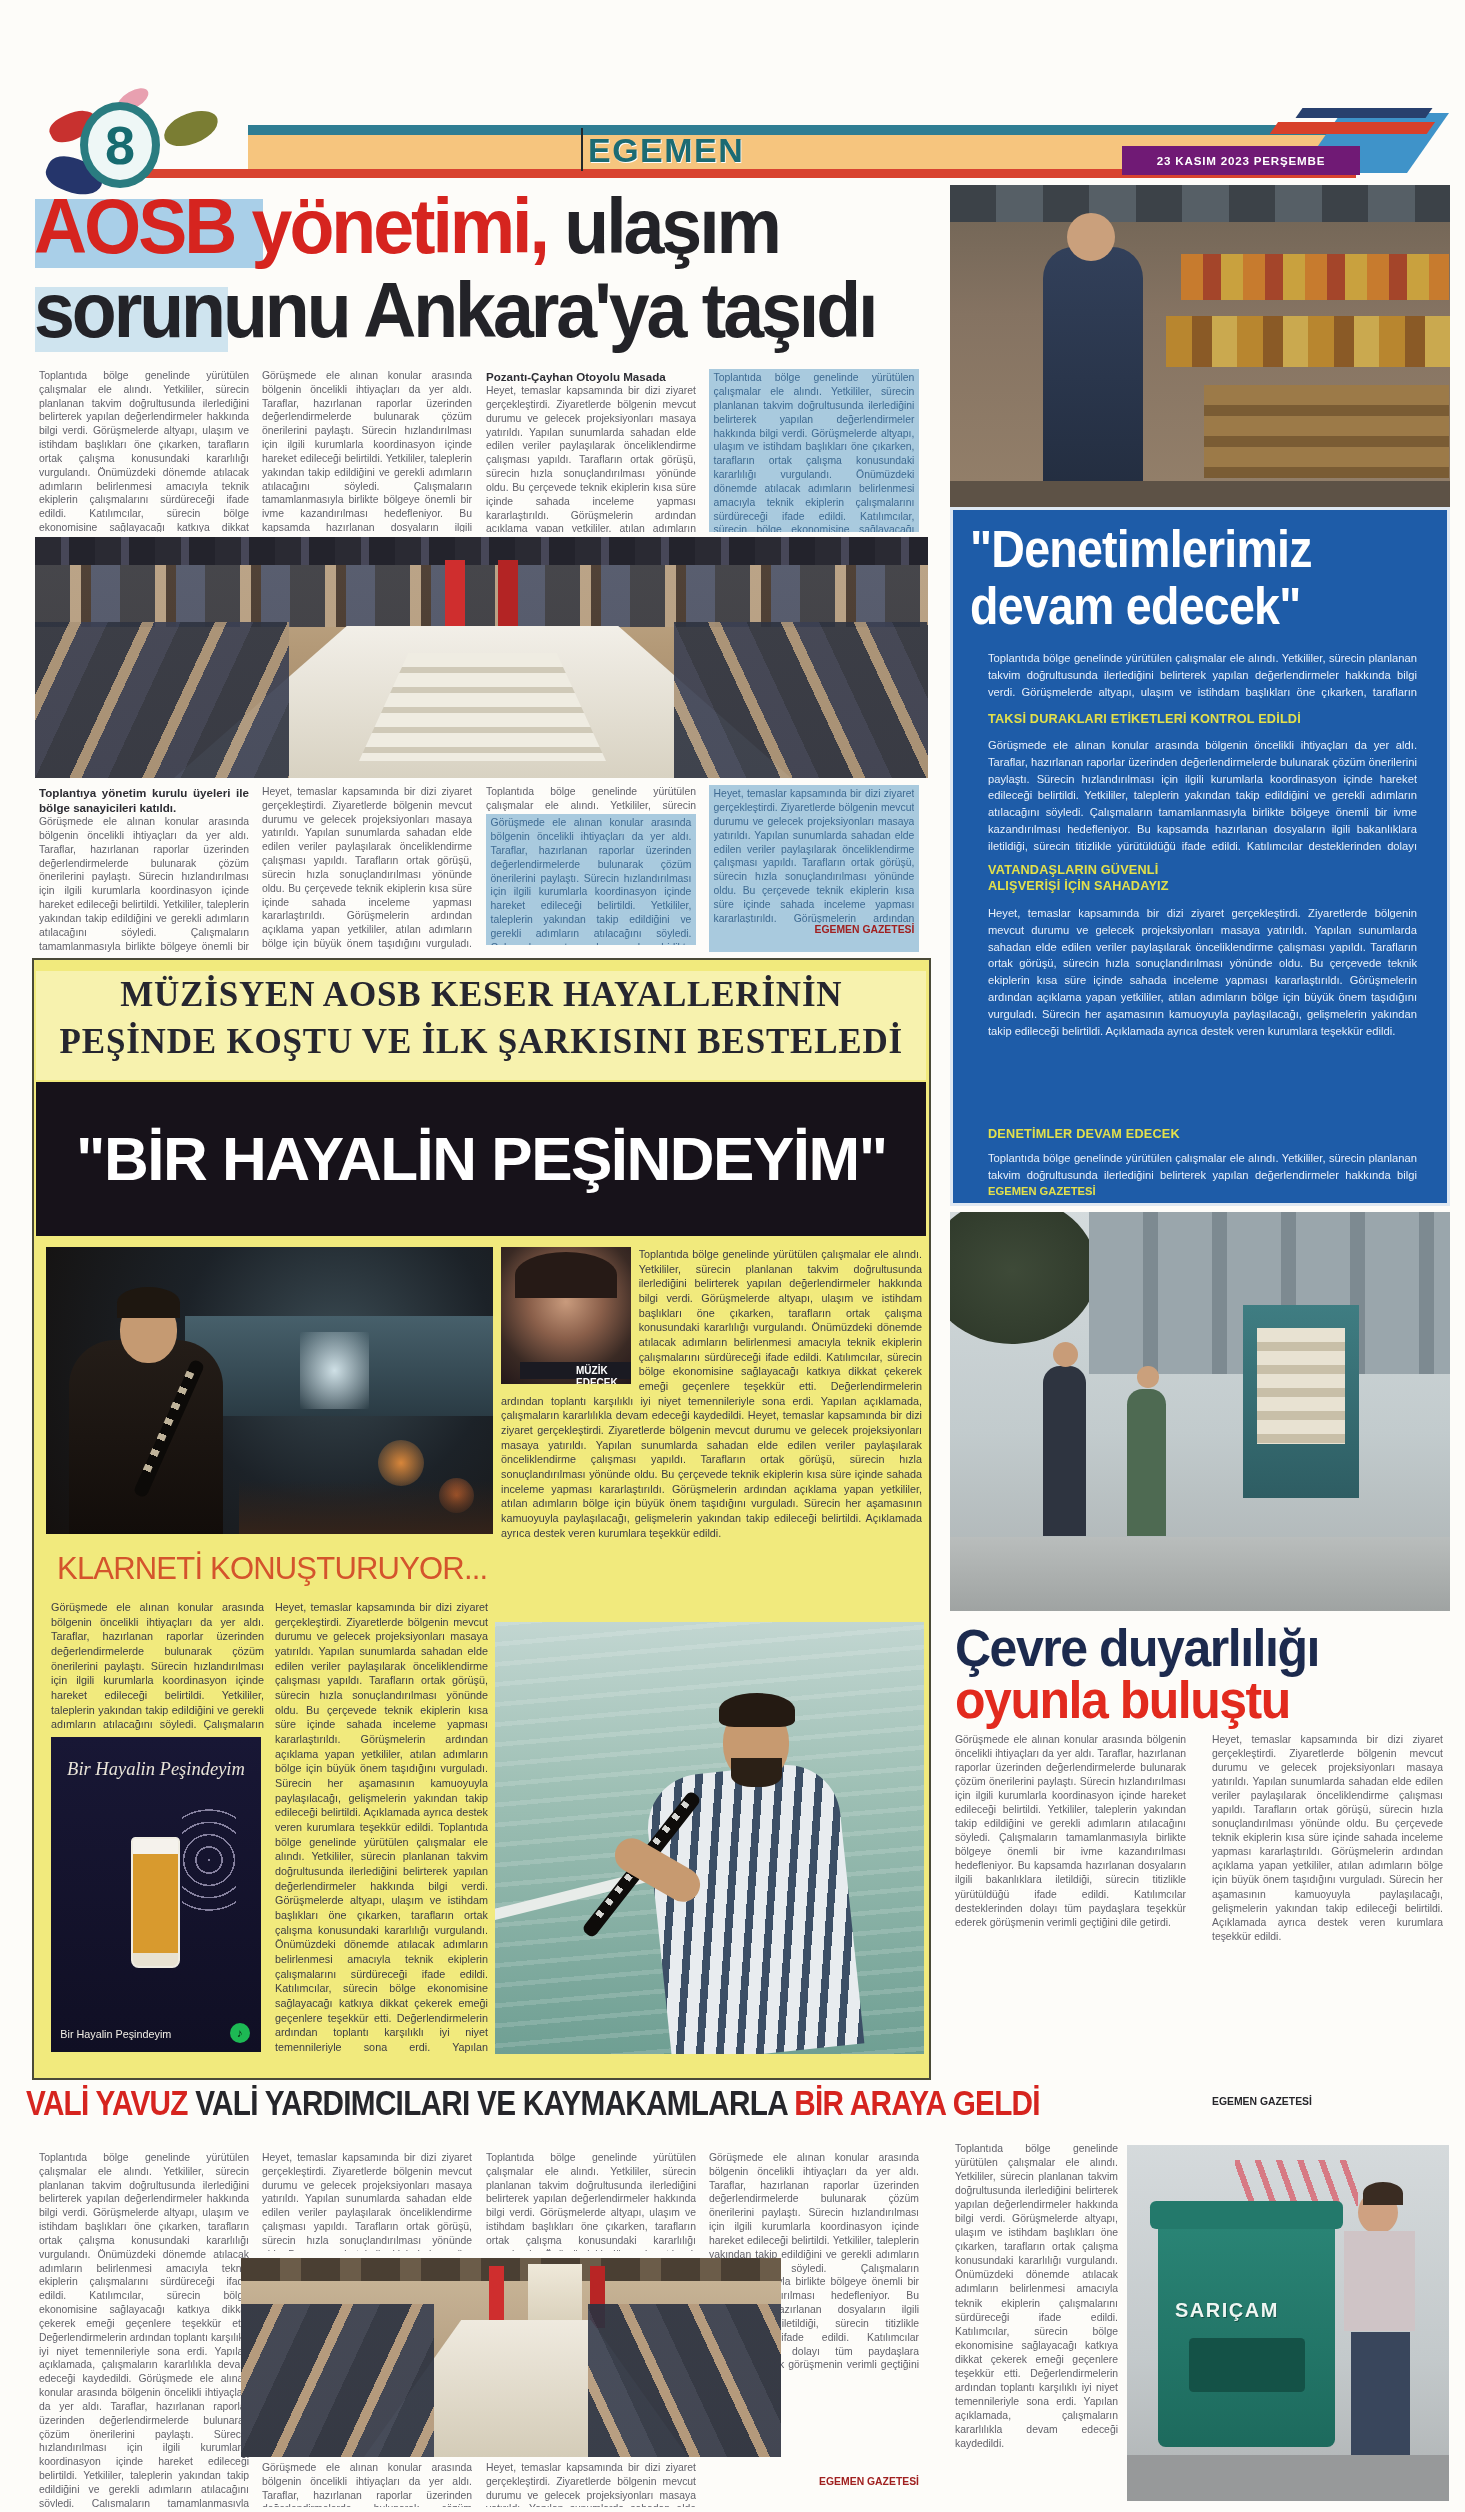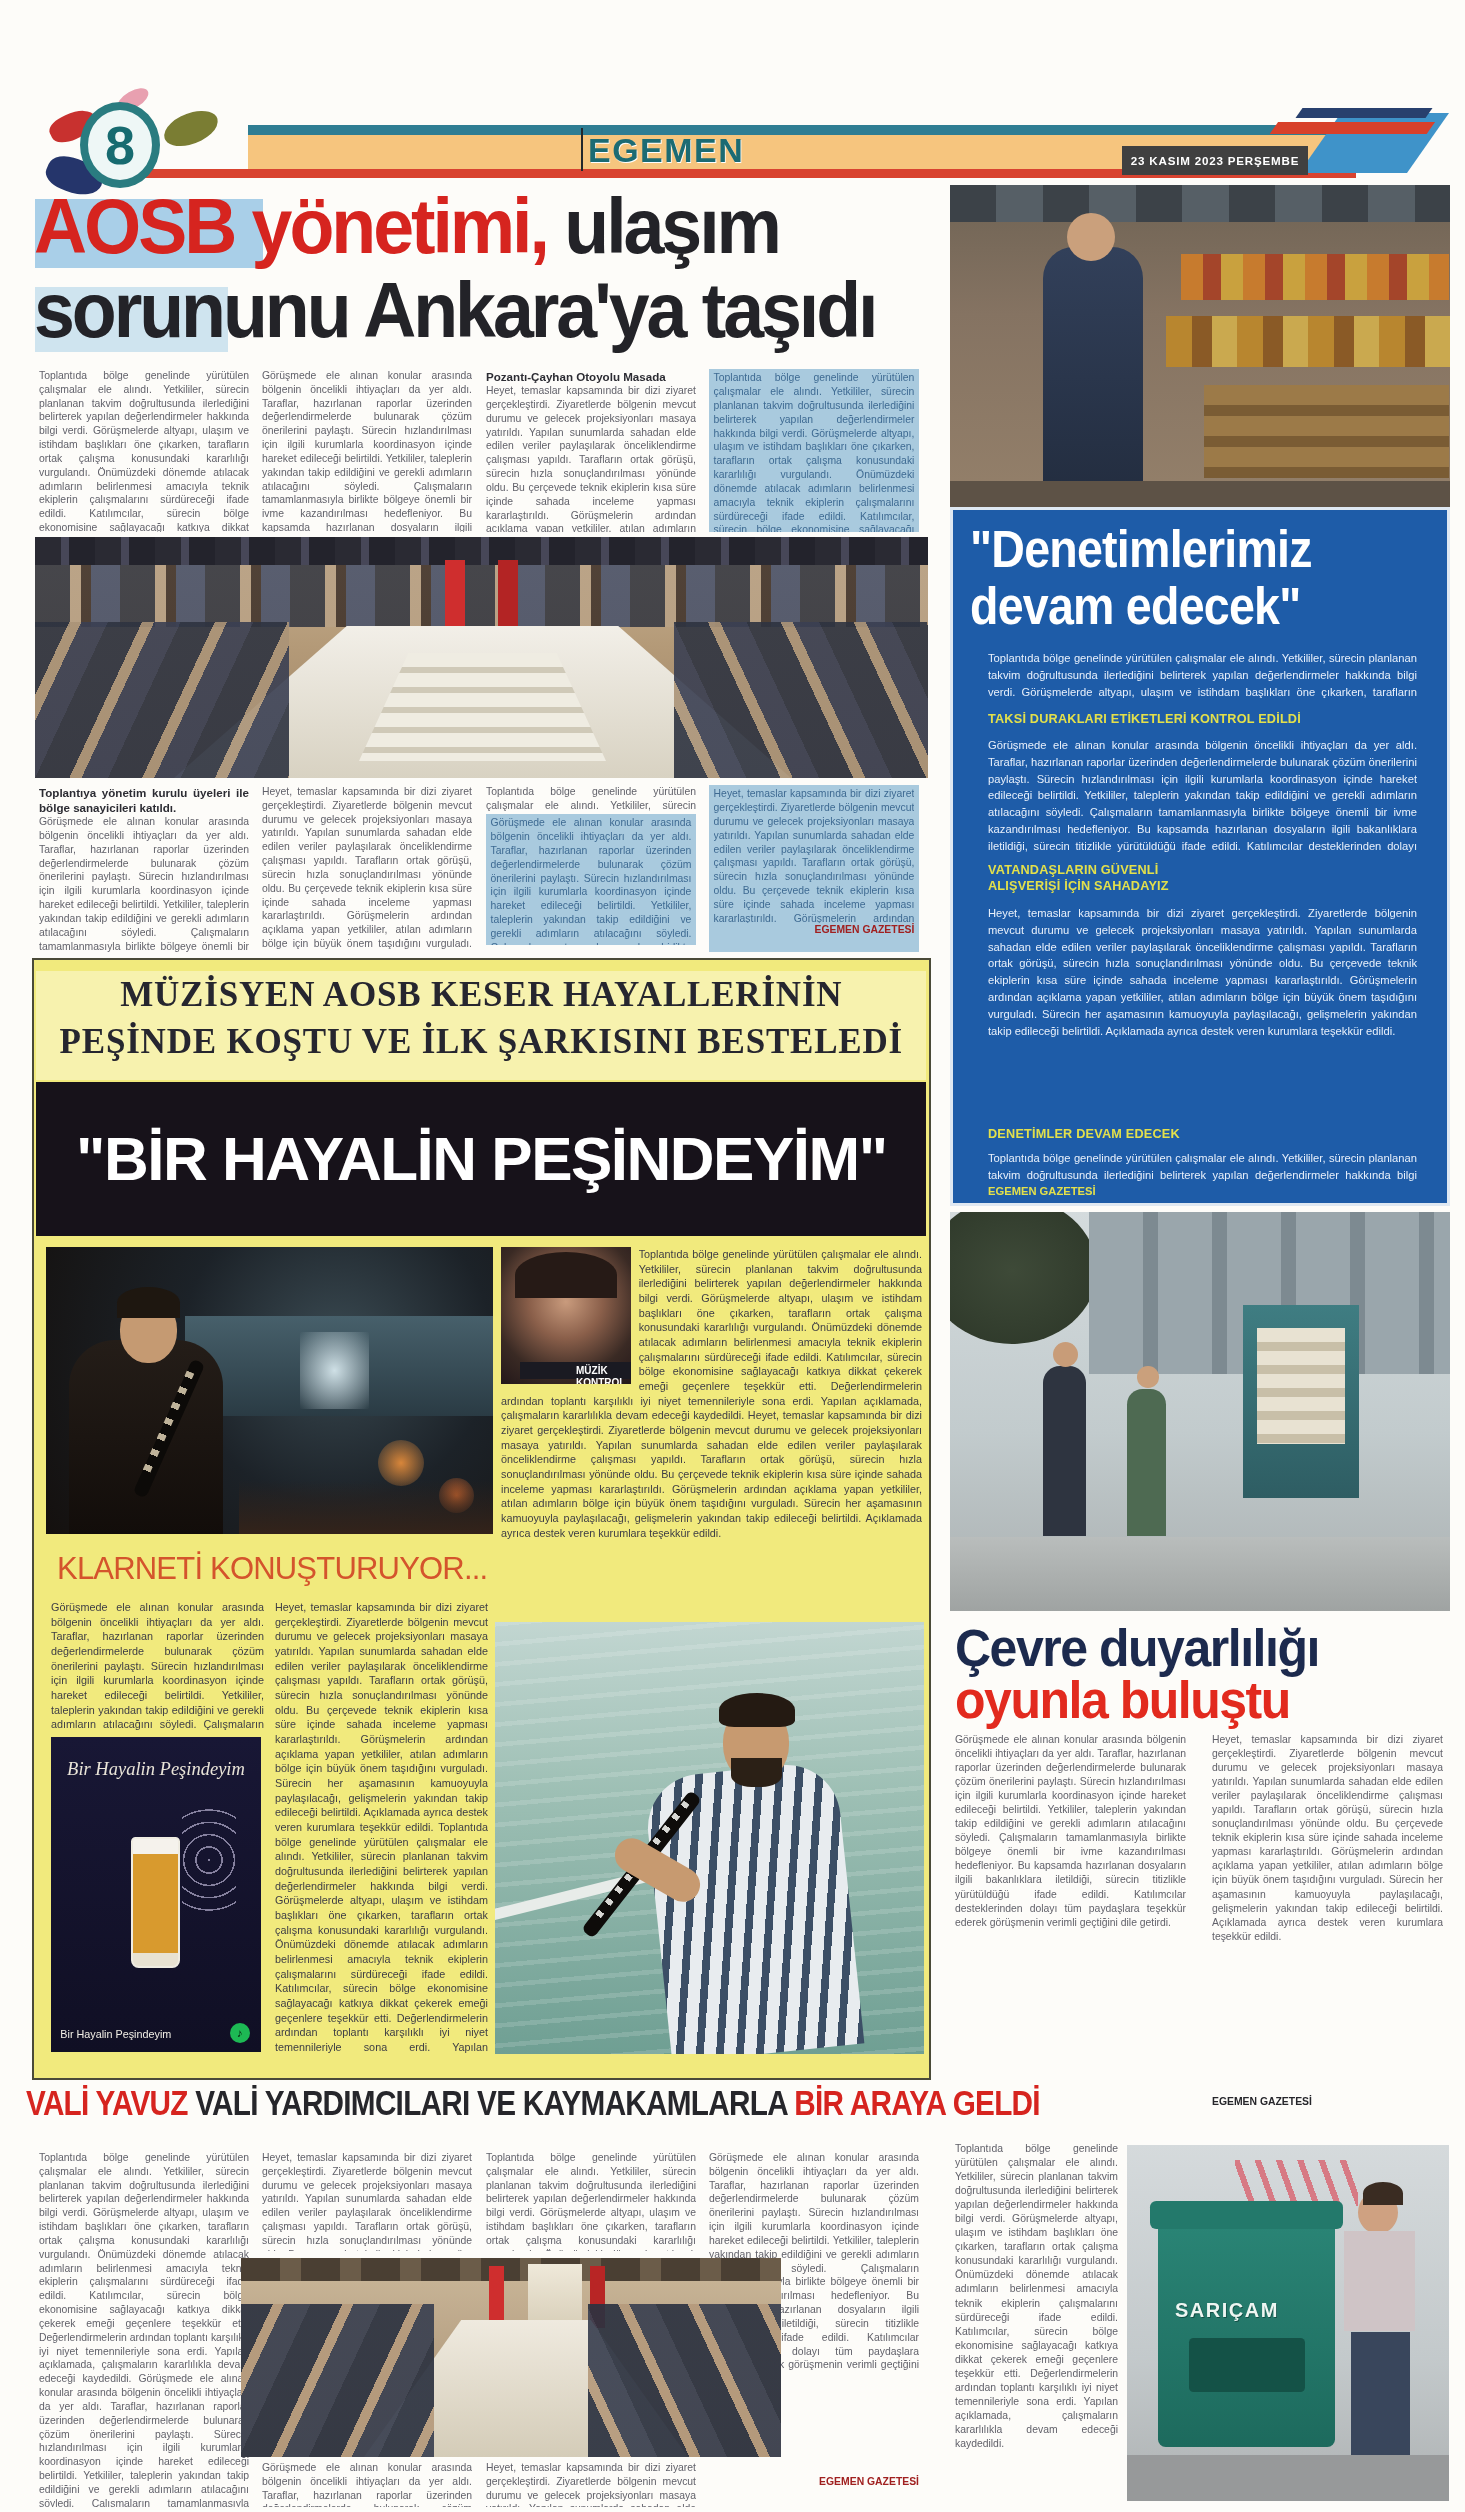--- a/index.html
+++ b/index.html
@@ -8,21 +8,21 @@
   [data-name]{box-sizing:border-box;}
   
   .stripe{position:absolute;}
   .pgcircle{position:absolute;left:80px;top:102px;width:80px;height:86px;border:8.5px solid #2a7c80;
         border-radius:50%;background:#eef7f6;color:#176b70;font-weight:bold;font-size:54px;
         display:flex;align-items:center;justify-content:center;z-index:3;}
   .ribbon{position:absolute;z-index:2;}
   .logo{position:absolute;left:588px;top:131px;font-weight:bold;font-size:34px;color:#1c6b73;
         letter-spacing:1.5px;z-index:3;text-shadow:0.8px 0.8px 0 #fff;}
   .logobar{position:absolute;left:581px;top:128px;width:2.3px;height:43px;background:#23272b;z-index:3;}
-  .datebox{position:absolute;left:1122px;top:146px;width:186px;height:28.5px;background:#404040;color:#fff;
+  .datebox{position:absolute;left:1122px;top:146px;width:238px;height:28.5px;background:#701a75;color:#fff;
         font-weight:bold;font-size:11.6px;letter-spacing:0.8px;display:flex;align-items:center;justify-content:center;z-index:4;}
   
   .h-aosb{position:absolute;left:34px;top:185px;width:910px;font-weight:bold;font-size:75px;
         letter-spacing:-3.1px;line-height:1.06;transform:scale(.98,1.05);transform-origin:left top;z-index:2;}
   .h-aosb .red{color:#d6241f;}
   .h-aosb .dark{color:#232328;}
   .blueback{position:absolute;background:#a9cfe8;z-index:1;}
   .col{position:absolute;width:210px;font-size:10.4px;line-height:1.33;color:#61616a;text-align:justify;
         overflow:hidden;filter:blur(0.3px);}
   .lead-b{font-weight:bold;color:#2c2c33;font-size:11.6px;line-height:1.3;display:block;filter:none;}
@@ -238,21 +238,21 @@
       <div data-name="warm-bokeh-2" style="left:393px;top:231px;width:35px;height:35px;background:radial-gradient(#c2622e,rgba(194,98,46,0));border-radius:50%;"></div>
       <div data-name="table-candle-glow" style="left:193px;bottom:0;width:254px;height:54px;background:linear-gradient(rgba(0,0,0,0),#33231a);"></div>
     </div>
 
     <div class="mu-text" data-name="music-body-right" style="left:467px;top:287px;width:421px;height:362px;">
       <div class="ph" data-name="singer-portrait-photo" style="position:relative;float:left;width:130px;height:137px;margin:0 7.7px 3.1px 0;background:radial-gradient(circle at 50% 40%,#c99b7d 0%,#8a5f4a 35%,#3a2a24 70%,#23181a 100%);">
         <div data-name="singer-hair" style="left:14px;top:4.6px;width:102px;height:46px;background:#261a16;border-radius:50% 50% 0 0;"></div>
         <div class="wlabel" data-name="singer-label" style="left:18.5px;bottom:4.6px;width:113px;">
           <span data-name="singer-label-line1">MÜZİK</span>
             <br>
-          <span data-name="singer-label-line2">KONTROL</span>
+          <span data-name="singer-label-line2">EDECEK</span>
         </div>
       </div>
       <span data-name="music-body-text-1">Toplantıda bölge genelinde yürütülen çalışmalar ele alındı. Yetkililer, sürecin planlanan takvim doğrultusunda ilerlediğini belirterek yapılan değerlendirmeler hakkında bilgi verdi. Görüşmelerde altyapı, ulaşım ve istihdam başlıkları öne çıkarken, tarafların ortak çalışma konusundaki kararlılığı vurgulandı. Önümüzdeki dönemde atılacak adımların belirlenmesi amacıyla teknik ekiplerin çalışmalarını sürdüreceği ifade edildi. Katılımcılar, sürecin bölge ekonomisine sağlayacağı katkıya dikkat çekerek emeği geçenlere teşekkür etti. Değerlendirmelerin ardından toplantı karşılıklı iyi niyet temennileriyle sona erdi. Yapılan açıklamada, çalışmaların kararlılıkla devam edeceği kaydedildi.</span>
       <span data-name="music-body-text-2">Heyet, temaslar kapsamında bir dizi ziyaret gerçekleştirdi. Ziyaretlerde bölgenin mevcut durumu ve gelecek projeksiyonları masaya yatırıldı. Yapılan sunumlarda sahadan elde edilen veriler paylaşılarak önceliklendirme çalışması yapıldı. Tarafların ortak görüşü, sürecin hızla sonuçlandırılması yönünde oldu. Bu çerçevede teknik ekiplerin kısa süre içinde sahada inceleme yapması kararlaştırıldı. Görüşmelerin ardından açıklama yapan yetkililer, atılan adımların bölge için büyük önem taşıdığını vurguladı. Sürecin her aşamasının kamuoyuyla paylaşılacağı, gelişmelerin yakından takip edileceği belirtildi. Açıklamada ayrıca destek veren kurumlara teşekkür edildi.</span>
     </div>
 
     <div class="klarnet" data-name="music-subhead">KLARNETİ KONUŞTURUYOR...</div>
 
     <div class="mu-text" data-name="music-lowcol1-text" style="left:17px;top:640px;width:213px;height:131px;">
       <span data-name="music-lowcol1-span">Görüşmede ele alınan konular arasında bölgenin öncelikli ihtiyaçları da yer aldı. Taraflar, hazırlanan raporlar üzerinden değerlendirmelerde bulunarak çözüm önerilerini paylaştı. Sürecin hızlandırılması için ilgili kurumlarla koordinasyon içinde hareket edileceği belirtildi. Yetkililer, taleplerin yakından takip edildiğini ve gerekli adımların atılacağını söyledi. Çalışmaların tamamlanmasıyla birlikte bölgeye önemli bir ivme kazandırılması hedefleniyor. Bu kapsamda hazırlanan dosyaların ilgili bakanlıklara iletildiği, sürecin titizlikle yürütüldüğü ifade edildi. Katılımcılar desteklerinden dolayı tüm paydaşlara teşekkür ederek görüşmenin verimli geçtiğini dile getirdi.</span>

